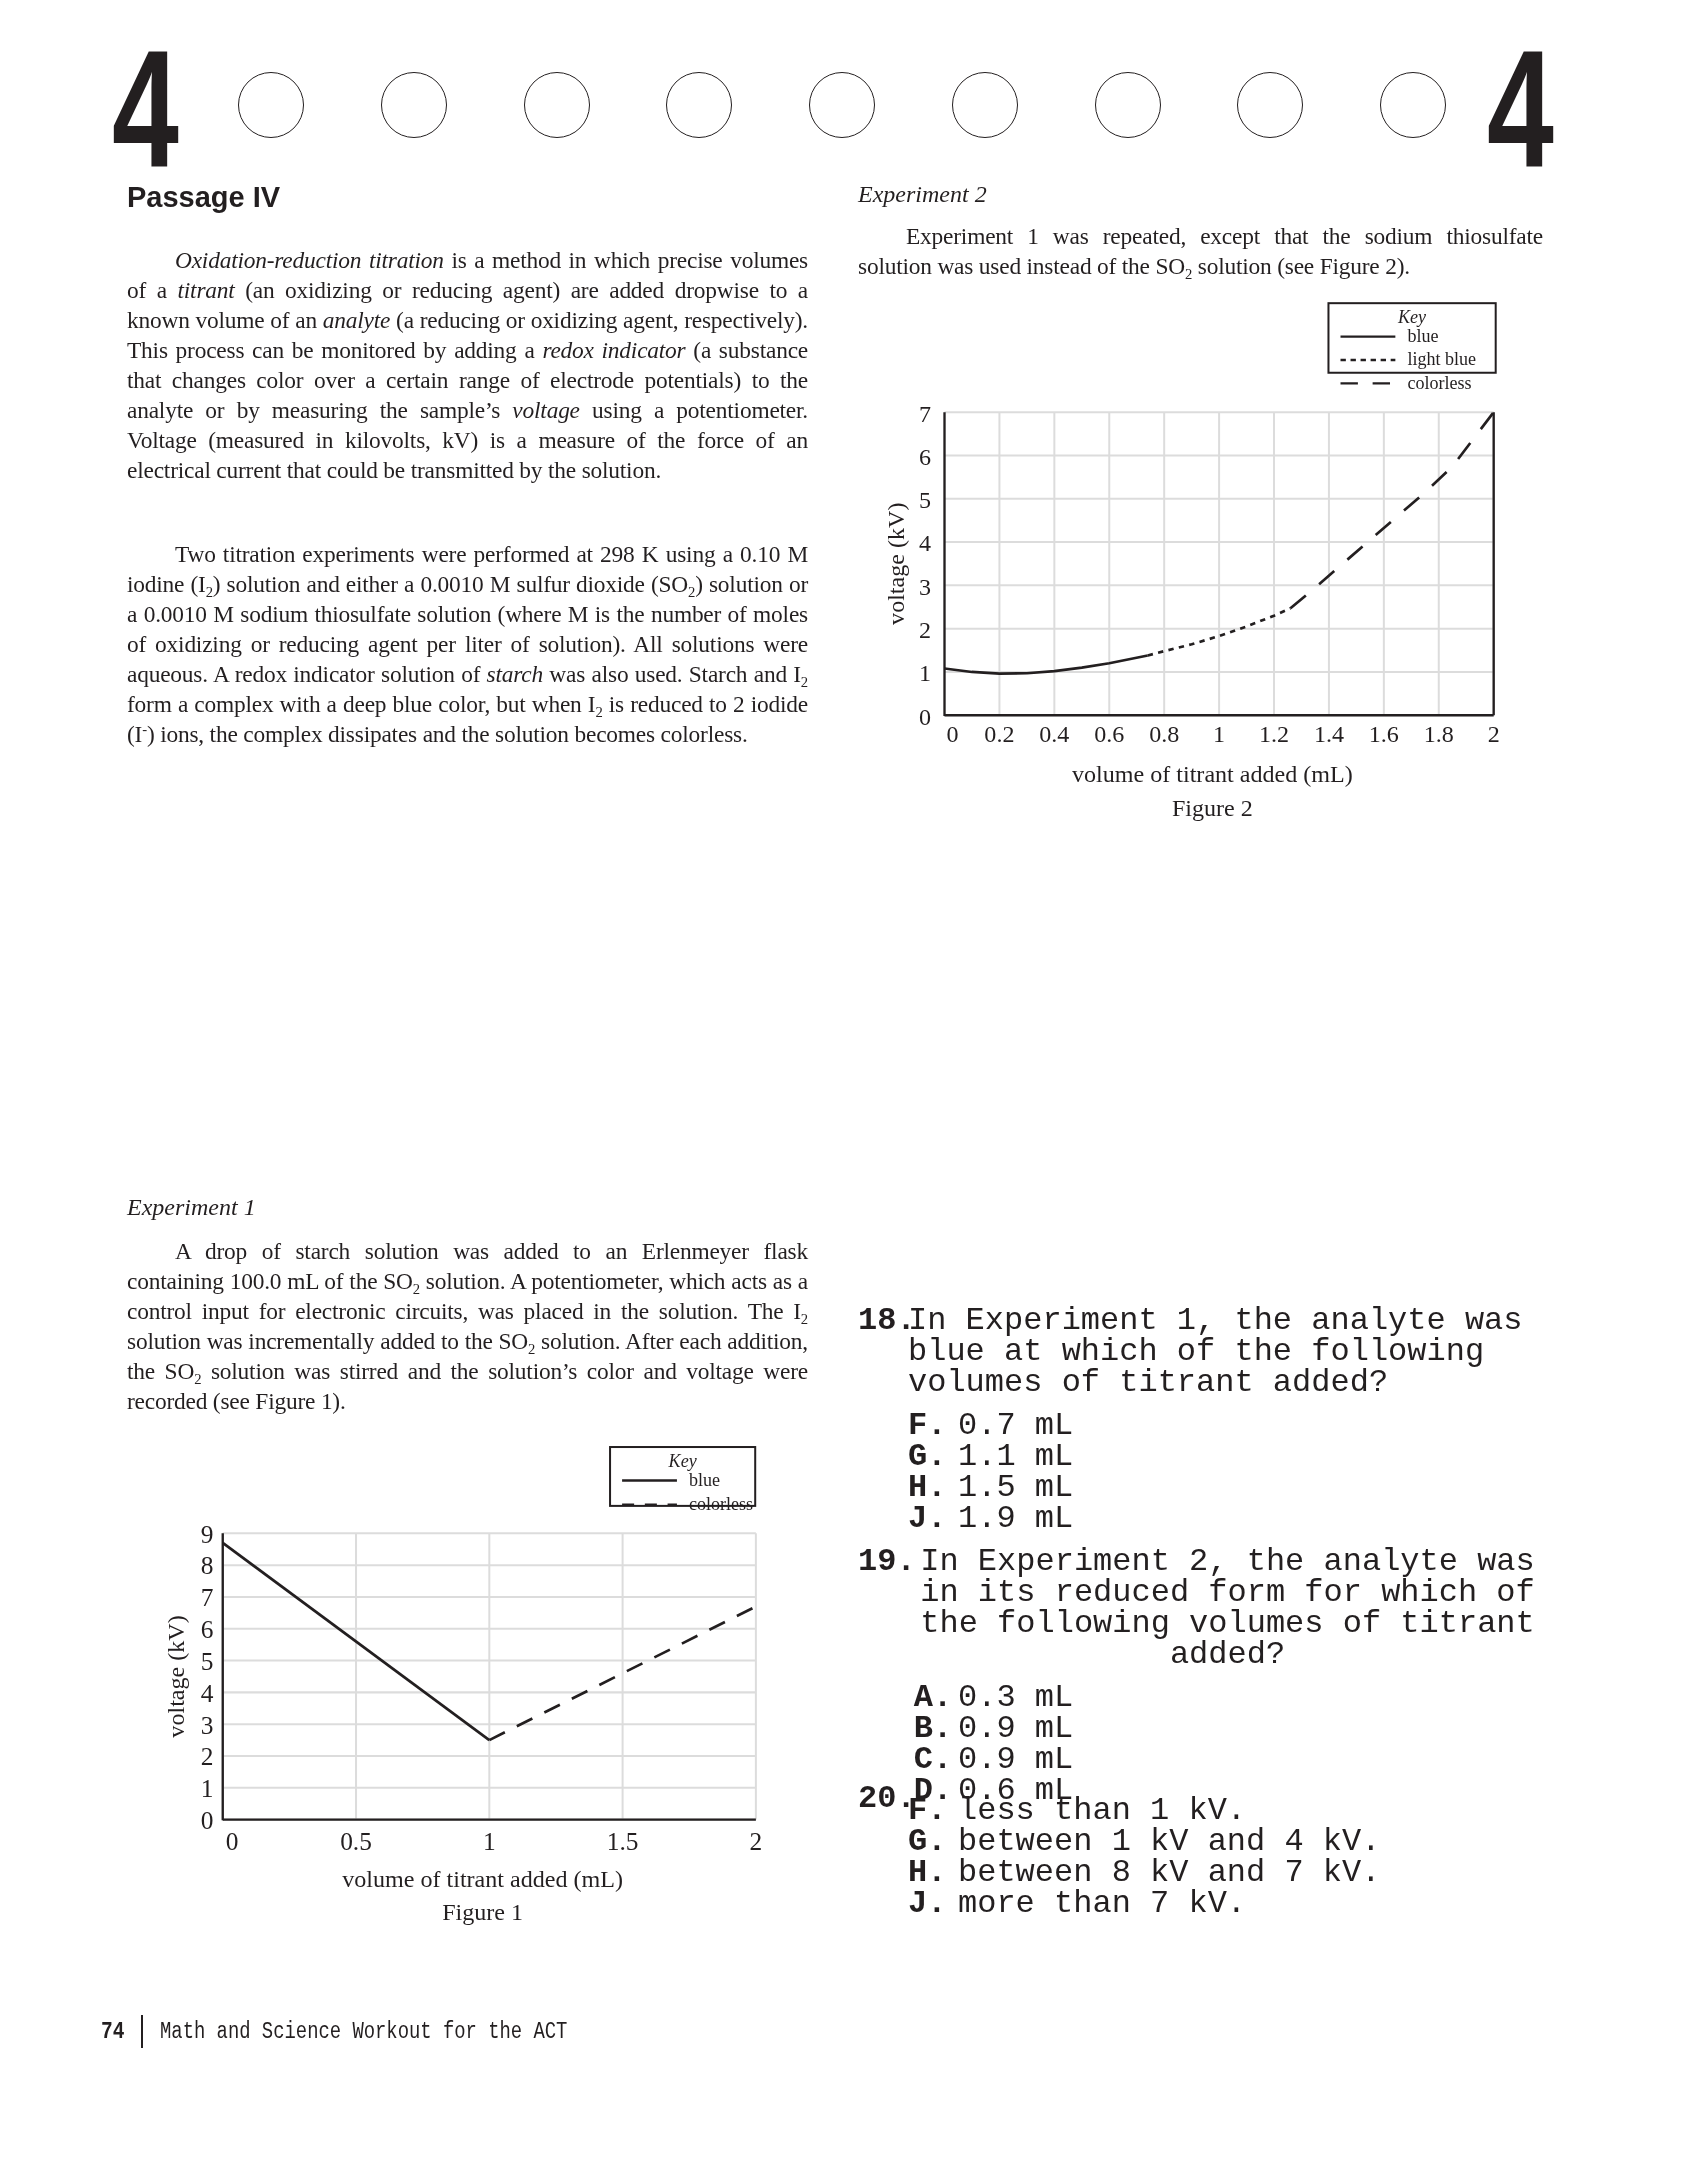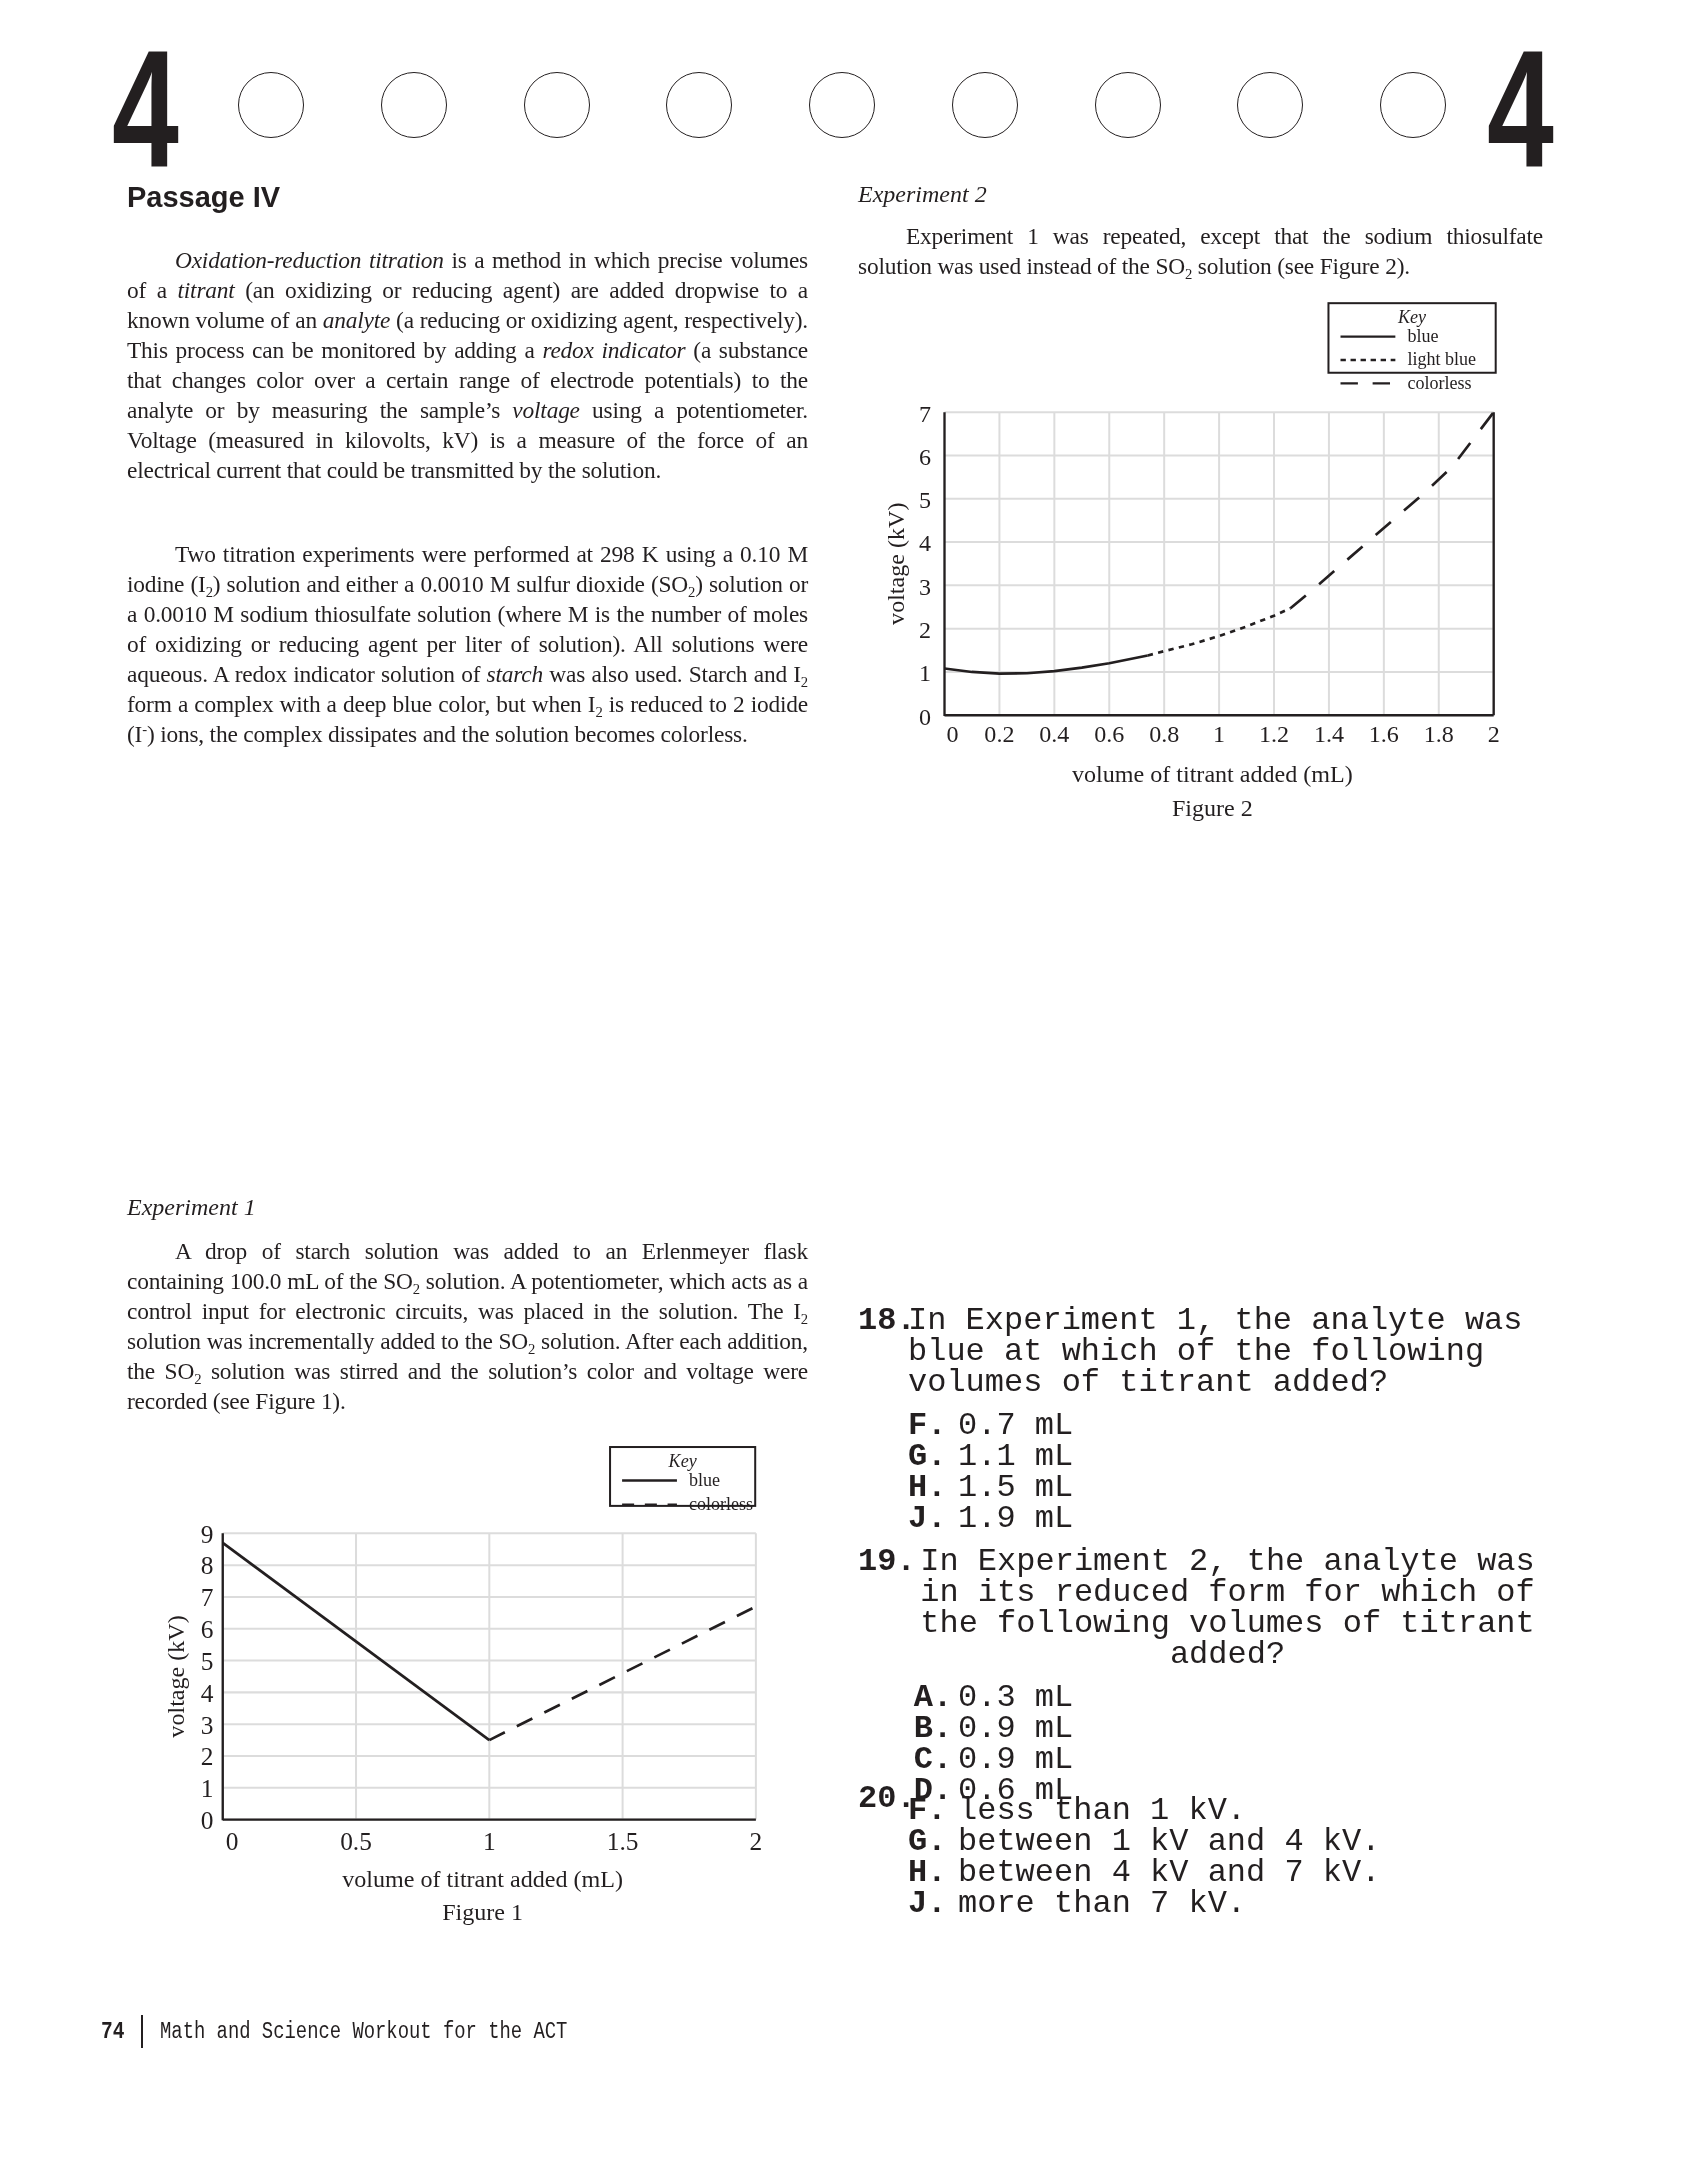--- a/index.html
+++ b/index.html
@@ -207,21 +207,21 @@
         <div class="choice">
           <span class="letter">F.</span>
           <span>less than 1 kV.</span>
         </div>
         <div class="choice">
           <span class="letter">G.</span>
           <span>between 1 kV and 4 kV.</span>
         </div>
         <div class="choice">
           <span class="letter">H.</span>
-          <span>between 4 kV and 7 kV.</span>
+          <span>between 8 kV and 7 kV.</span>
         </div>
         <div class="choice">
           <span class="letter">J.</span>
           <span>more than 7 kV.</span>
         </div>
       </div>
     </div>
   </div>
 
 <div class="abs footer" style="left:99px; top:2015px; display:flex; align-items:center;">

